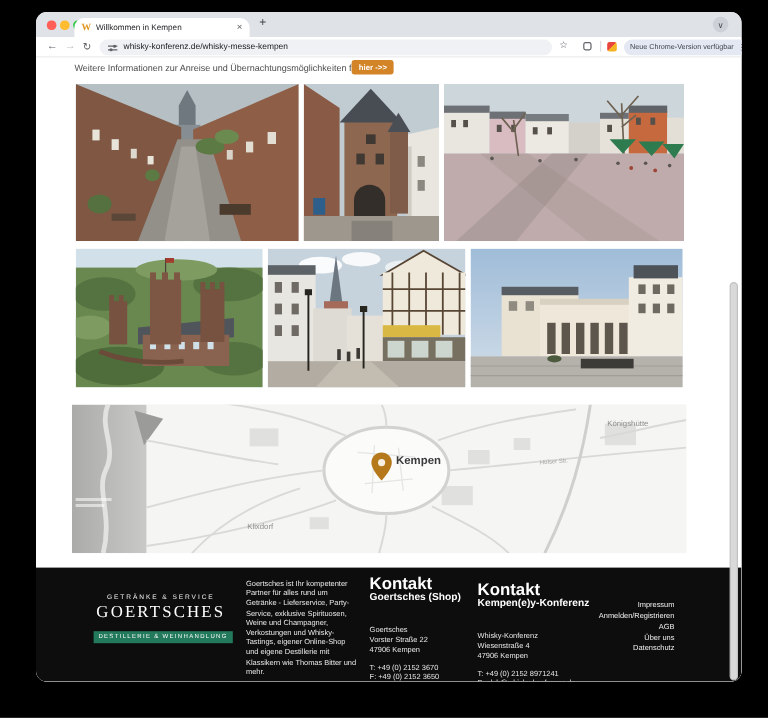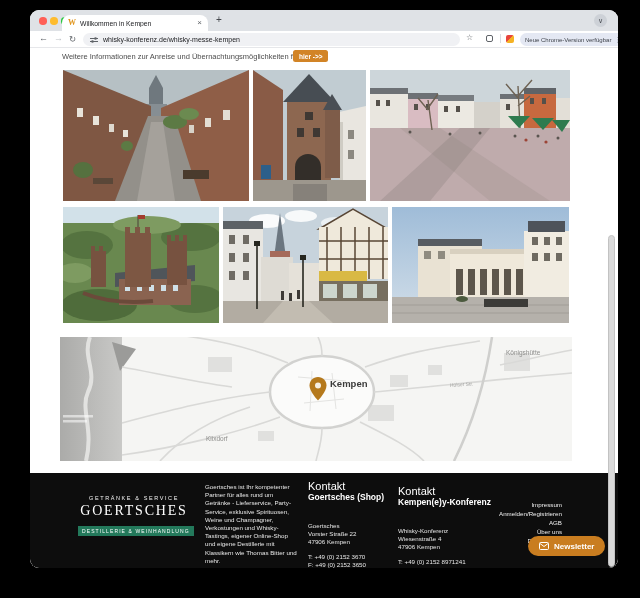--- a/index.html
+++ b/index.html
@@ -59,21 +59,21 @@
   
   .footer { position:absolute; left:0; top:425px; width:588px; height:95px; background:#0d0d0d; color:#fff; }
   .logo { position:absolute; left:48px; top:22px; width:112px; text-align:center; }
   .logo-top { font-size:5.5px; letter-spacing:1.6px; color:#f2f2f2; white-space:nowrap; }
   .logo-name { font-family:"Liberation Serif",serif; font-size:14px; letter-spacing:1.8px; color:#fff; margin-top:2px; white-space:nowrap; }
   .logo-badge { display:inline-block; background:#23795b; color:#fff; font-size:5px; letter-spacing:1.1px;
                 padding:2px 4px; margin-top:3px; white-space:nowrap; }
   .about { position:absolute; left:175px; top:10px; width:94px; font-size:6.2px; line-height:8.2px; color:#e8e8e8; }
   .fcol { position:absolute; font-size:6.2px; line-height:8px; color:#e6e6e6; }
   .col-shop { left:278px; top:8px; } .col-konf { left:368px; top:13px; }
-  .f-h1 { font-size:11px; font-weight:normal; color:#fff; line-height:11px; }
+  .f-h1 { font-size:14px; font-weight:bold; color:#fff; line-height:11px; }
   .f-h2 { font-size:8.5px; font-weight:bold; color:#fff; line-height:10px; margin-bottom:20px; white-space:nowrap; }
   .f-gap { height:7px; }
   .flinks { position:absolute; left:402px; top:27px; width:130px; text-align:right;
             font-size:6.2px; line-height:9px; color:#f0f0f0; }
   .flinks div { cursor:pointer; }
   .newsletter { position:absolute; left:498px; top:63px; height:20px; background:#c97d20; border:none;
                 border-radius:10px; color:#fff; font-size:8px; font-weight:bold;
                 display:flex; align-items:center; gap:5px; padding:0 11px; }
 
   .scroll-thumb { position:absolute; right:3px; top:225px; width:7px; height:332px;
@@ -459,24 +459,17 @@
       </div>
 
       <div class="flinks">
         <div>Impressum</div>
         <div>Anmelden/Registrieren</div>
         <div>AGB</div>
         <div>Über uns</div>
         <div>Datenschutz</div>
       </div>
 
-      <button class="newsletter">
-        <svg width="10" height="8" viewBox="0 0 10 8">
-          <rect x="0.5" y="0.5" width="9" height="7" rx="1" fill="none" stroke="#fff" stroke-width="1"></rect>
-          <polyline points="1,1.5 5,4.5 9,1.5" fill="none" stroke="#fff" stroke-width="1"></polyline>
-        </svg>
-        <span>Newsletter</span>
-      </button>
     </div>
   </div>
 
   <div class="scroll-thumb"></div>
 </div>
 
 </body></html>

